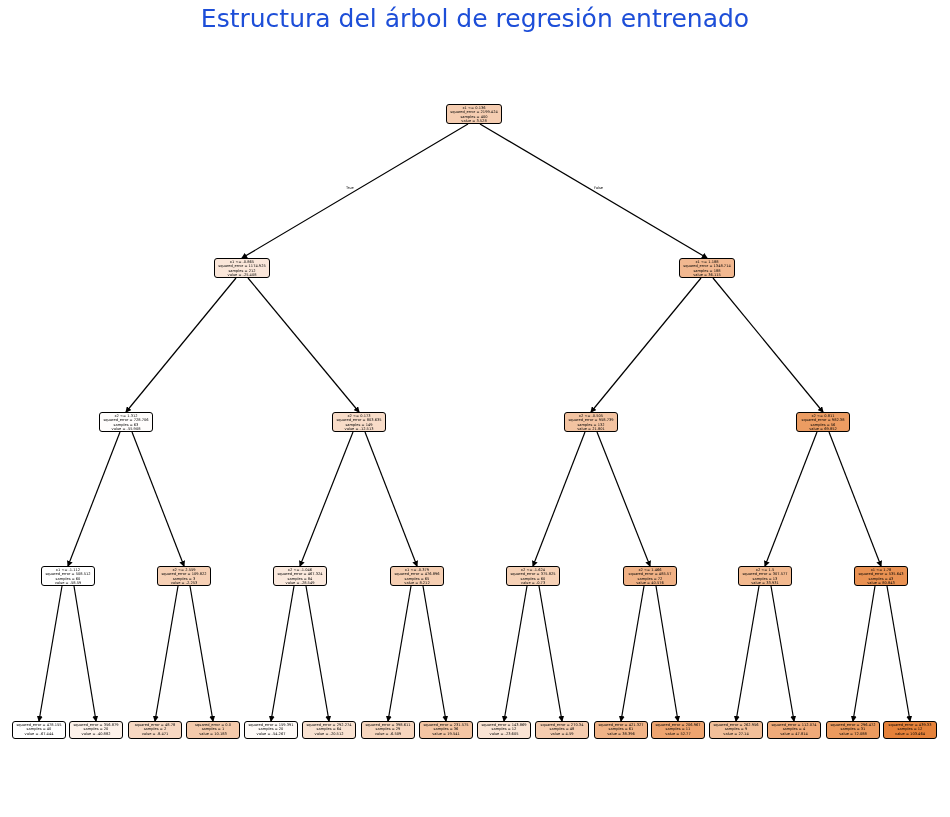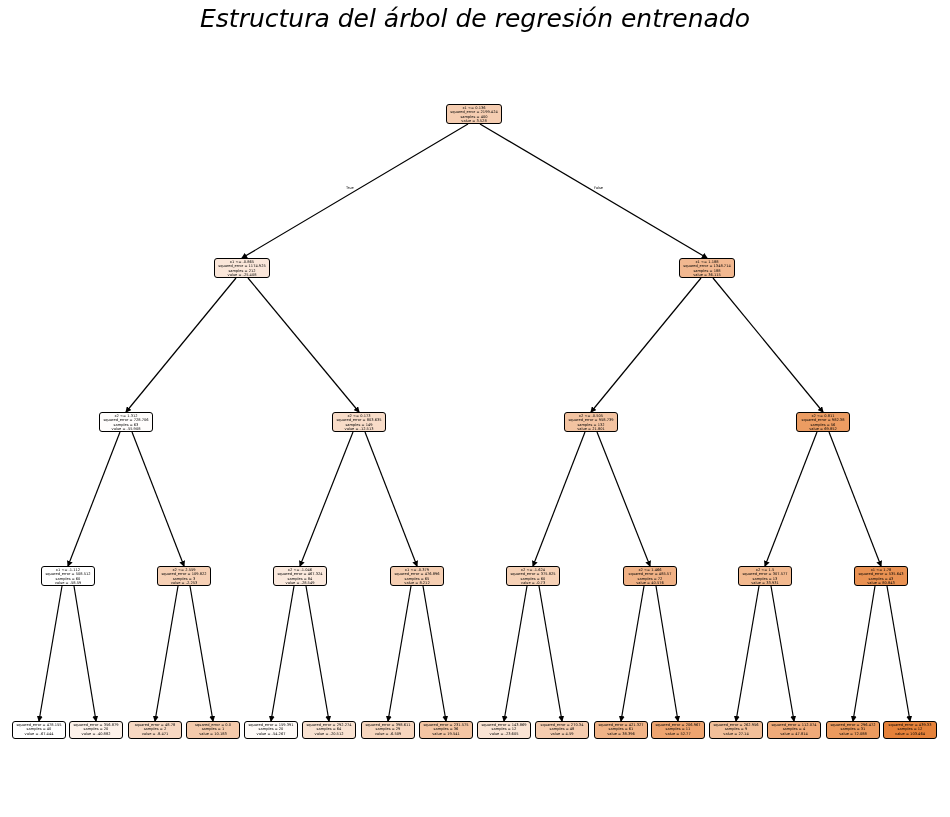--- a/index.html
+++ b/index.html
@@ -1,17 +1,17 @@
 <!DOCTYPE html>
 <html><head>
   <meta charset="utf-8">
   <style>
     html, body { margin: 0; padding: 0; background: #ffffff; }
     body { width: 950px; height: 817px; position: relative; overflow: hidden; font-family: "DejaVu Sans", sans-serif; }
-    .title { position: absolute; left: 0; top: 4px; width: 950px; text-align: center; font-size: 25px; color: #000000; font-family: "DejaVu Sans", sans-serif; font-style: italic; }
+    .title { position: absolute; left: 0; top: 4px; width: 950px; text-align: center; font-size: 25px; color: #1d4ed8; font-family: "DejaVu Sans", sans-serif; }
     svg.edges { position: absolute; left: 0; top: 0; width: 950px; height: 817px; }
     .node {
       position: absolute; box-sizing: border-box; border: 1.2px solid #000; border-radius: 3px;
       font-size: 3.6px; line-height: 4.4px; text-align: center; color: #000; padding: 1px 1px;
       white-space: nowrap; overflow: hidden; font-family: "DejaVu Sans", sans-serif;
     }
     .node span { display: block; }
     .edge-label { position: absolute; font-size: 3.6px; color: #000; font-family: "DejaVu Sans", sans-serif; }
   </style>
 </head>

